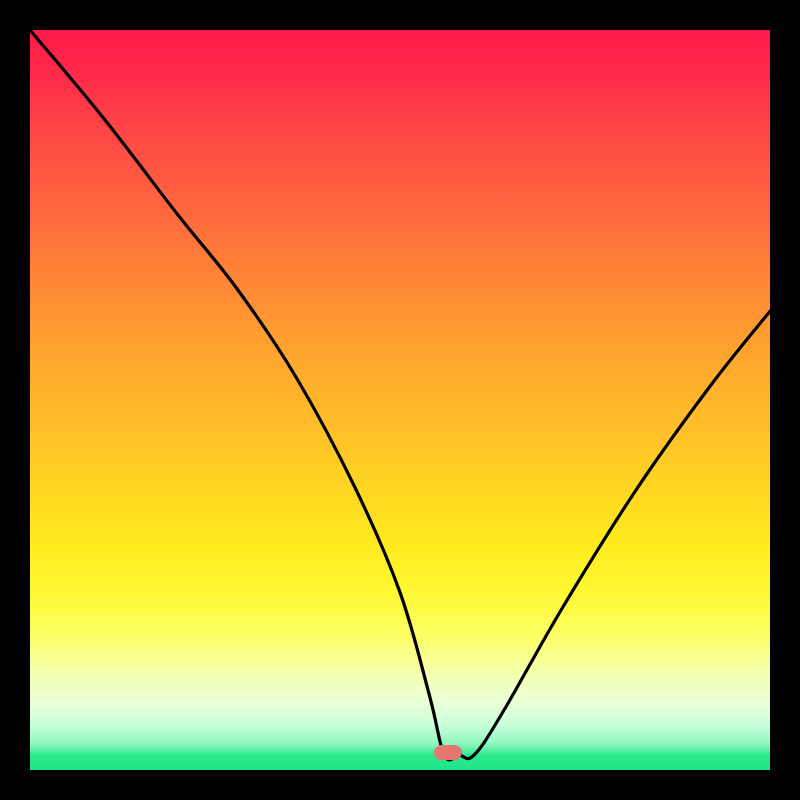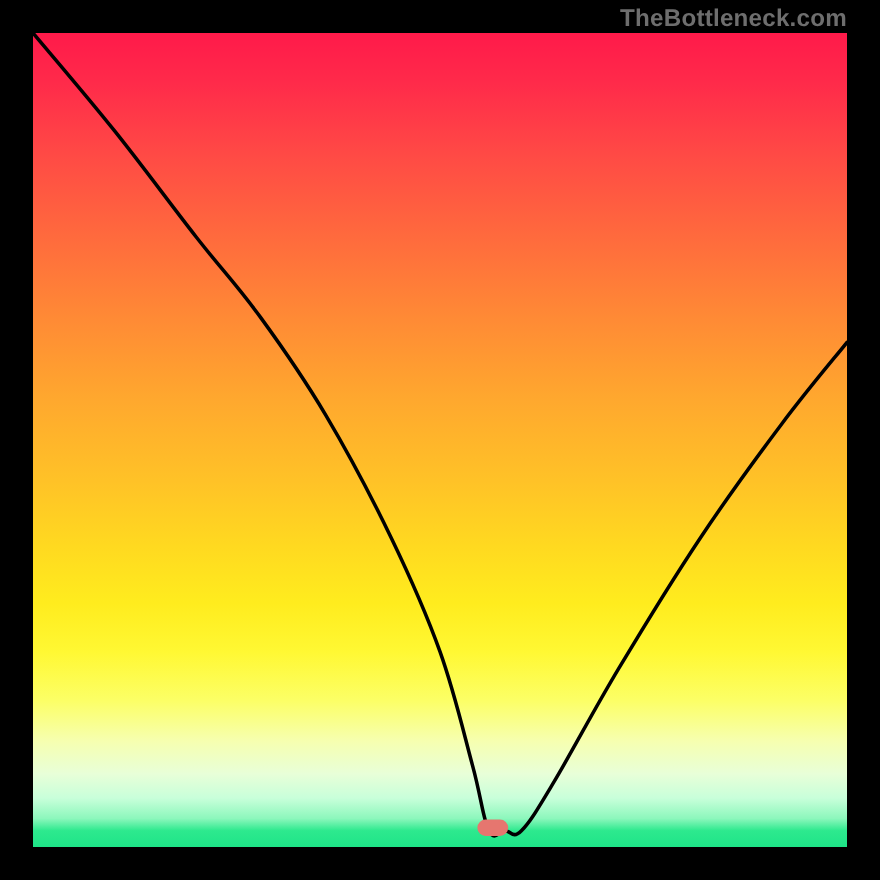--- a/index.html
+++ b/index.html
@@ -77,21 +77,20 @@
     height: 15px;
     background: #e6766f;
     border-radius: 8px;
   }
 </style>
 </head>
 <body>
 
 <div class="frame">
 
-  <div class="watermark">TheBottleneck.com</div>
 
   <div class="plot-area">
     <div class="gradient-bg"></div>
 
     <svg class="curve" viewBox="0 0 740 740" preserveAspectRatio="none">
       <path id="curve-path" fill="none" stroke="#000" stroke-width="3.2" stroke-linecap="round" stroke-linejoin="round" d="M 0 0 C 13.32 15.983999999999991, 47.36 55.49999999999996, 74 88.79999999999995 C 100.64 122.09999999999995, 124.024 154.364, 148 185 C 171.976 215.636, 185.88800000000003 229.696, 207.20000000000002 259 C 228.512 288.304, 245.08799999999997 311.83599999999996, 266.4 347.79999999999995 C 287.712 383.76399999999995, 306.952 420.172, 325.6 458.8 C 344.24800000000005 497.428, 356.68 525.1039999999999, 370 562.4 C 383.32 599.696, 391.608 636.696, 399.6 666 C 407.59200000000004 695.304, 409.07200000000006 714.544, 414.40000000000003 725.2 C 419.728 735.8560000000001, 423.872 725.2, 429.2 725.2 C 434.52799999999996 725.2, 436.008 733.192, 444 725.2 C 451.992 717.2080000000001, 457.61600000000004 707.4399999999999, 473.6 680.8 C 489.584 654.16, 508.82399999999996 617.1600000000001, 532.8 577.2 C 556.776 537.24, 580.16 498.76, 606.8 458.8 C 633.4399999999999 418.84000000000003, 656.8240000000001 387.168, 680.8000000000001 355.2 C 704.7760000000001 323.23199999999997, 729.344 294.52, 740 281.2"></path>
     </svg>
 
     <div class="minimum-marker" style="left: calc(56.5% - 14px); top: calc(97.5% - 7px);"></div>
   </div>

